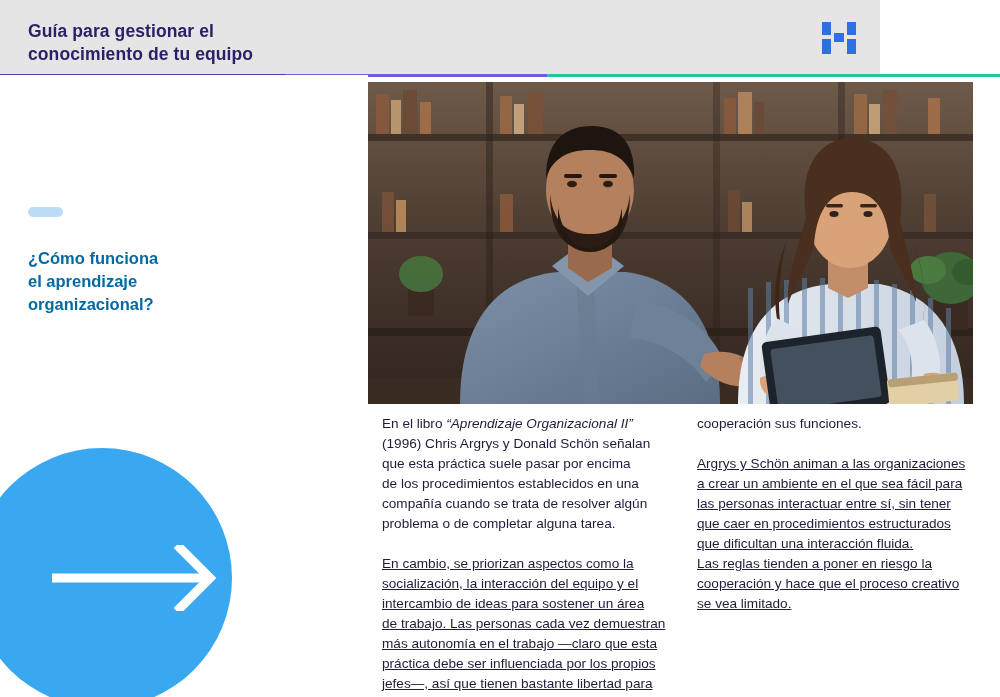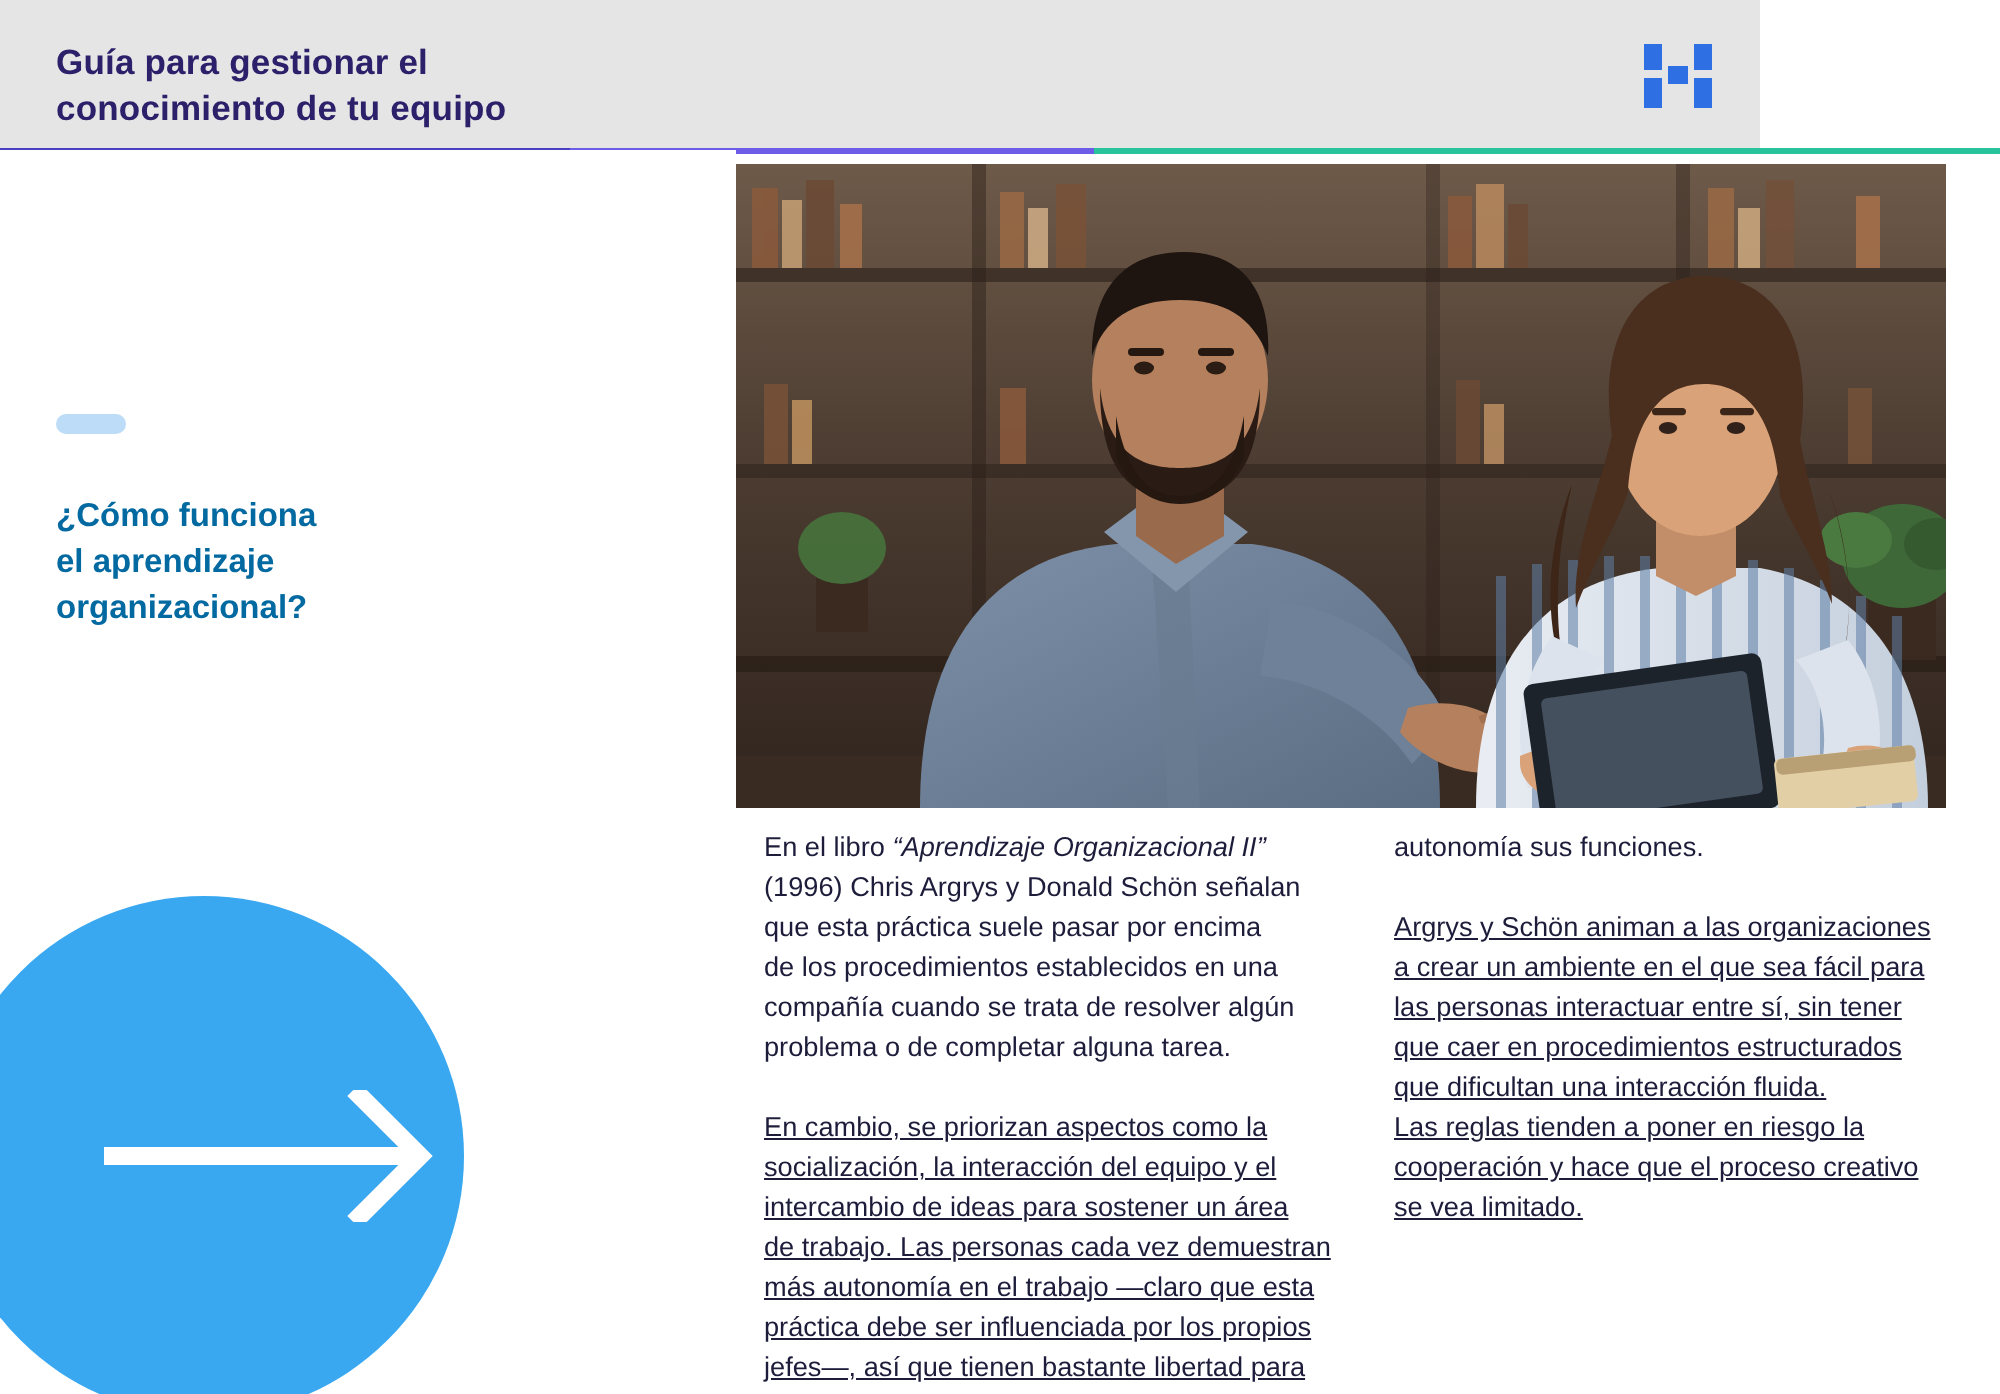--- a/index.html
+++ b/index.html
@@ -327,21 +327,21 @@
 problema o de completar alguna tarea.</span></p>
       <p><span>En cambio, se priorizan aspectos como la
 socialización, la interacción del equipo y el
 intercambio de ideas para sostener un área
 de trabajo. Las personas cada vez demuestran
 más autonomía en el trabajo —claro que esta
 práctica debe ser influenciada por los propios
 jefes—, así que tienen bastante libertad para</span></p>
     </div>
   <div class="col col-right">
-      <p><span>autonomía sus funciones.</span></p>
+      <p><span>cooperación sus funciones.</span></p>
       <p><span>Argrys y Schön animan a las organizaciones
 a crear un ambiente en el que sea fácil para
 las personas interactuar entre sí, sin tener
 que caer en procedimientos estructurados
 que dificultan una interacción fluida.
 Las reglas tienden a poner en riesgo la
 cooperación y hace que el proceso creativo
 se vea limitado.</span></p>
     </div>
 

